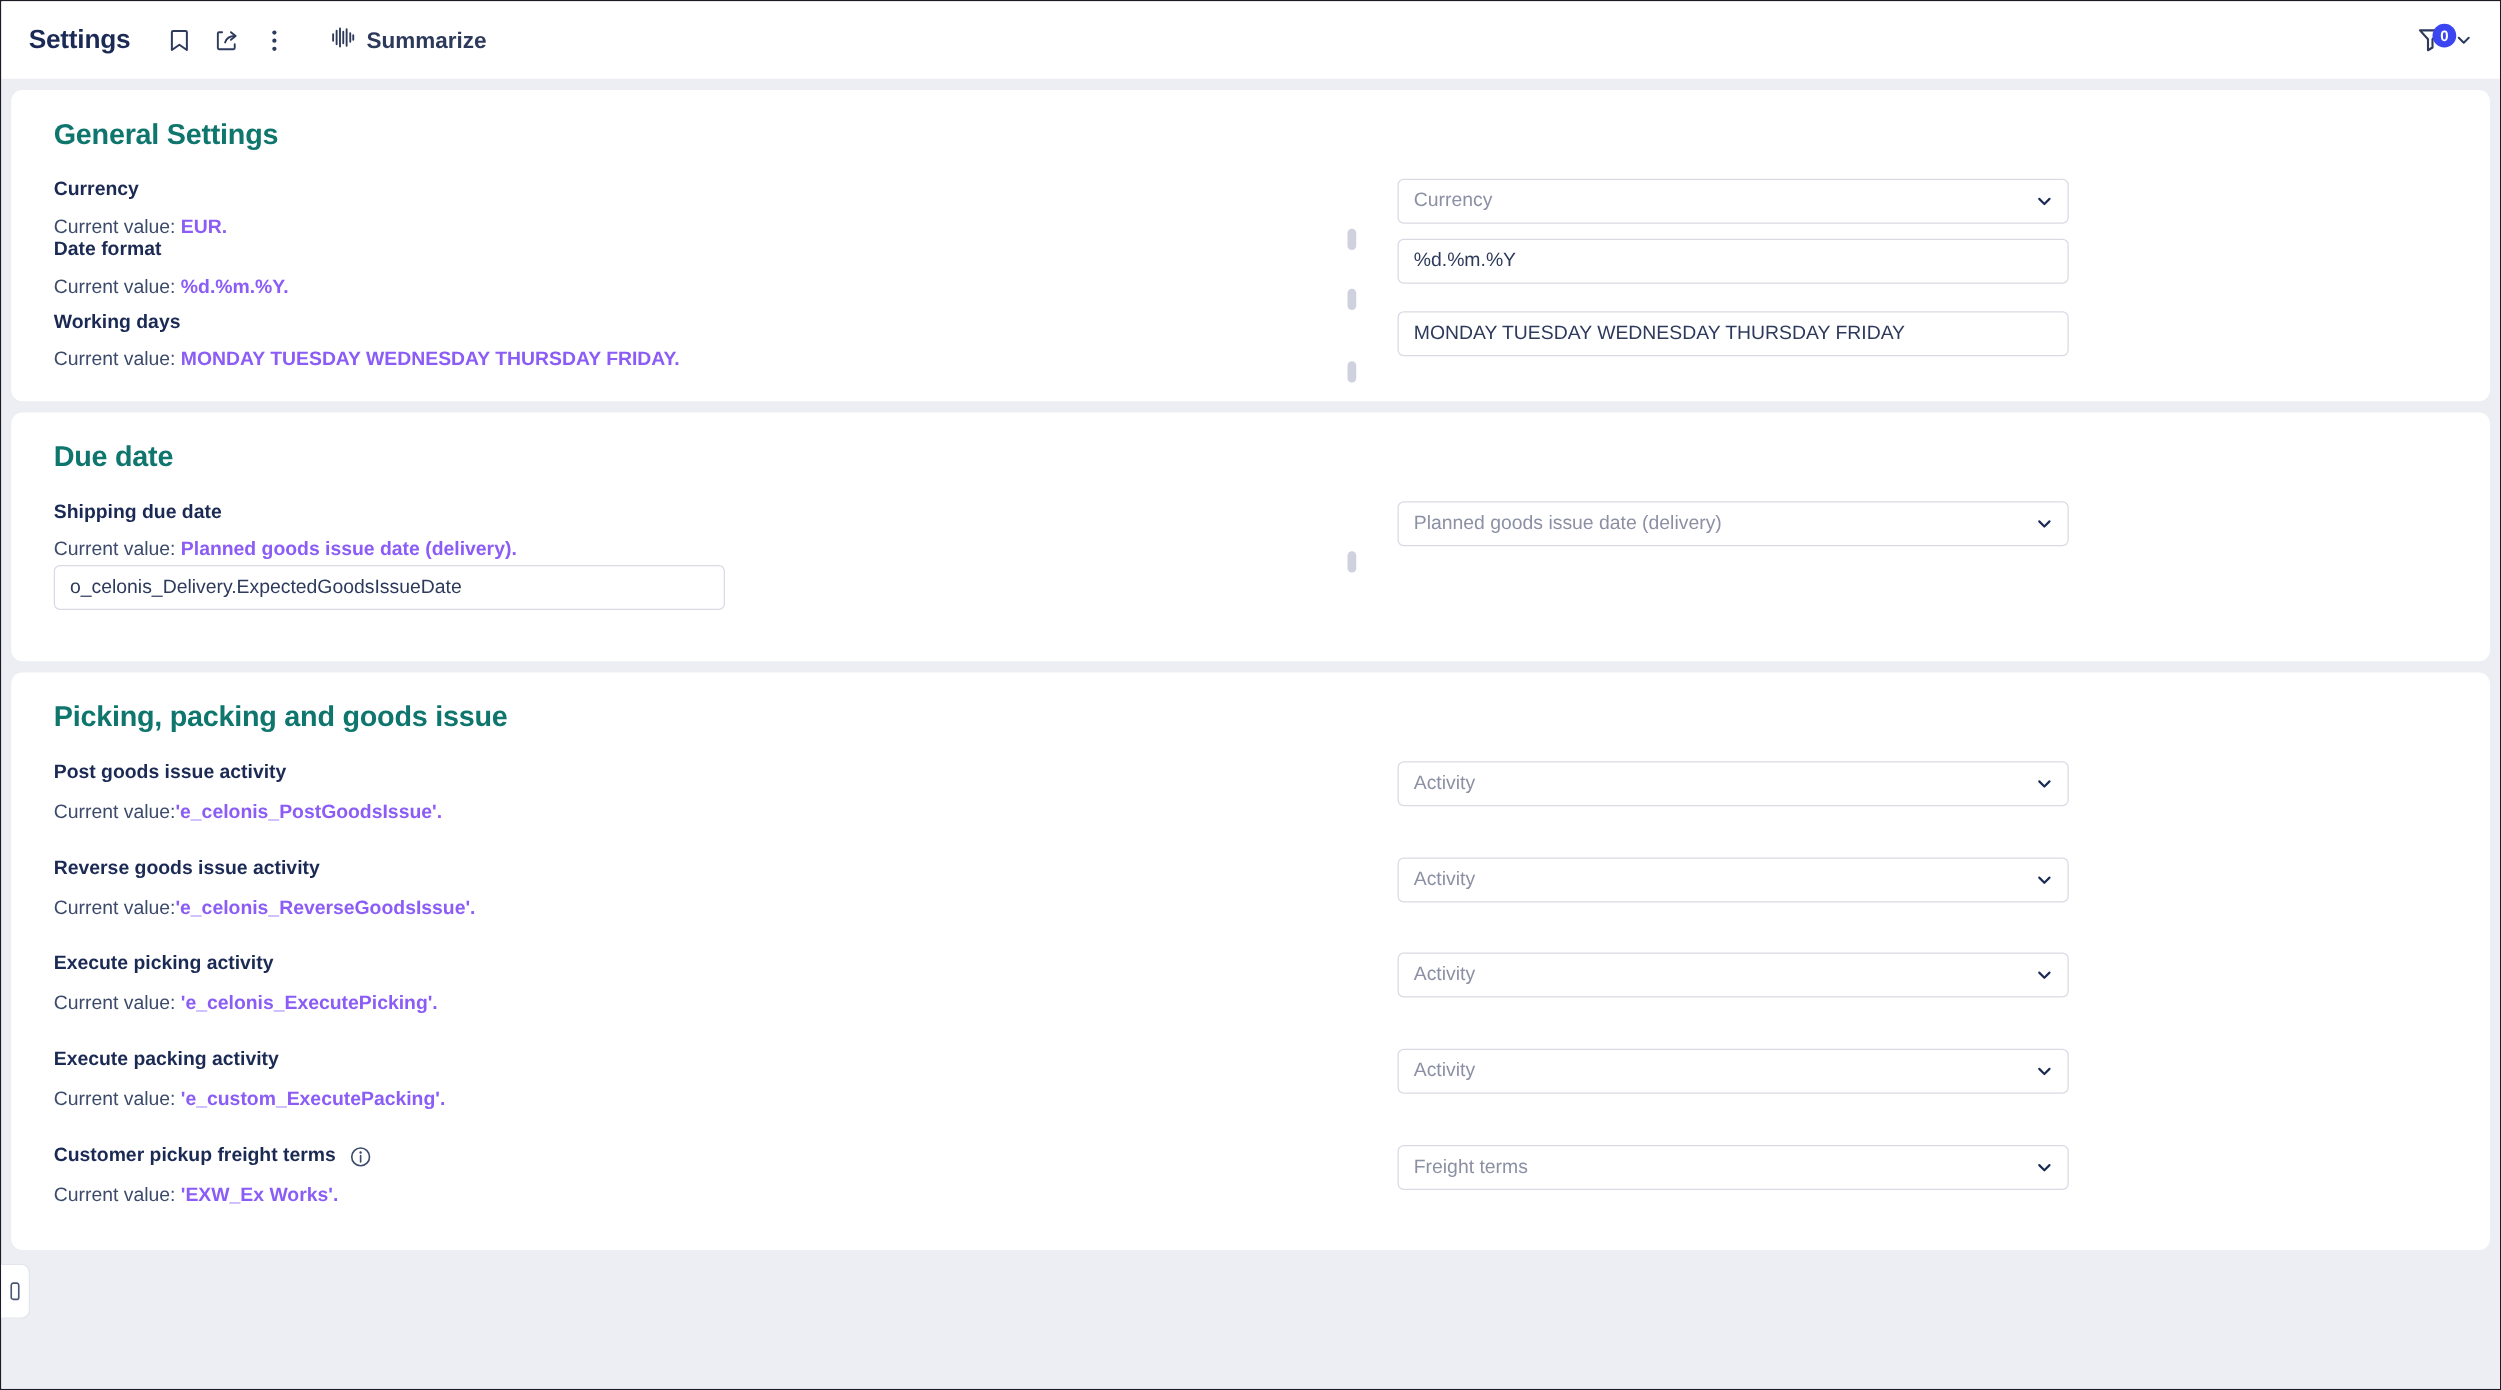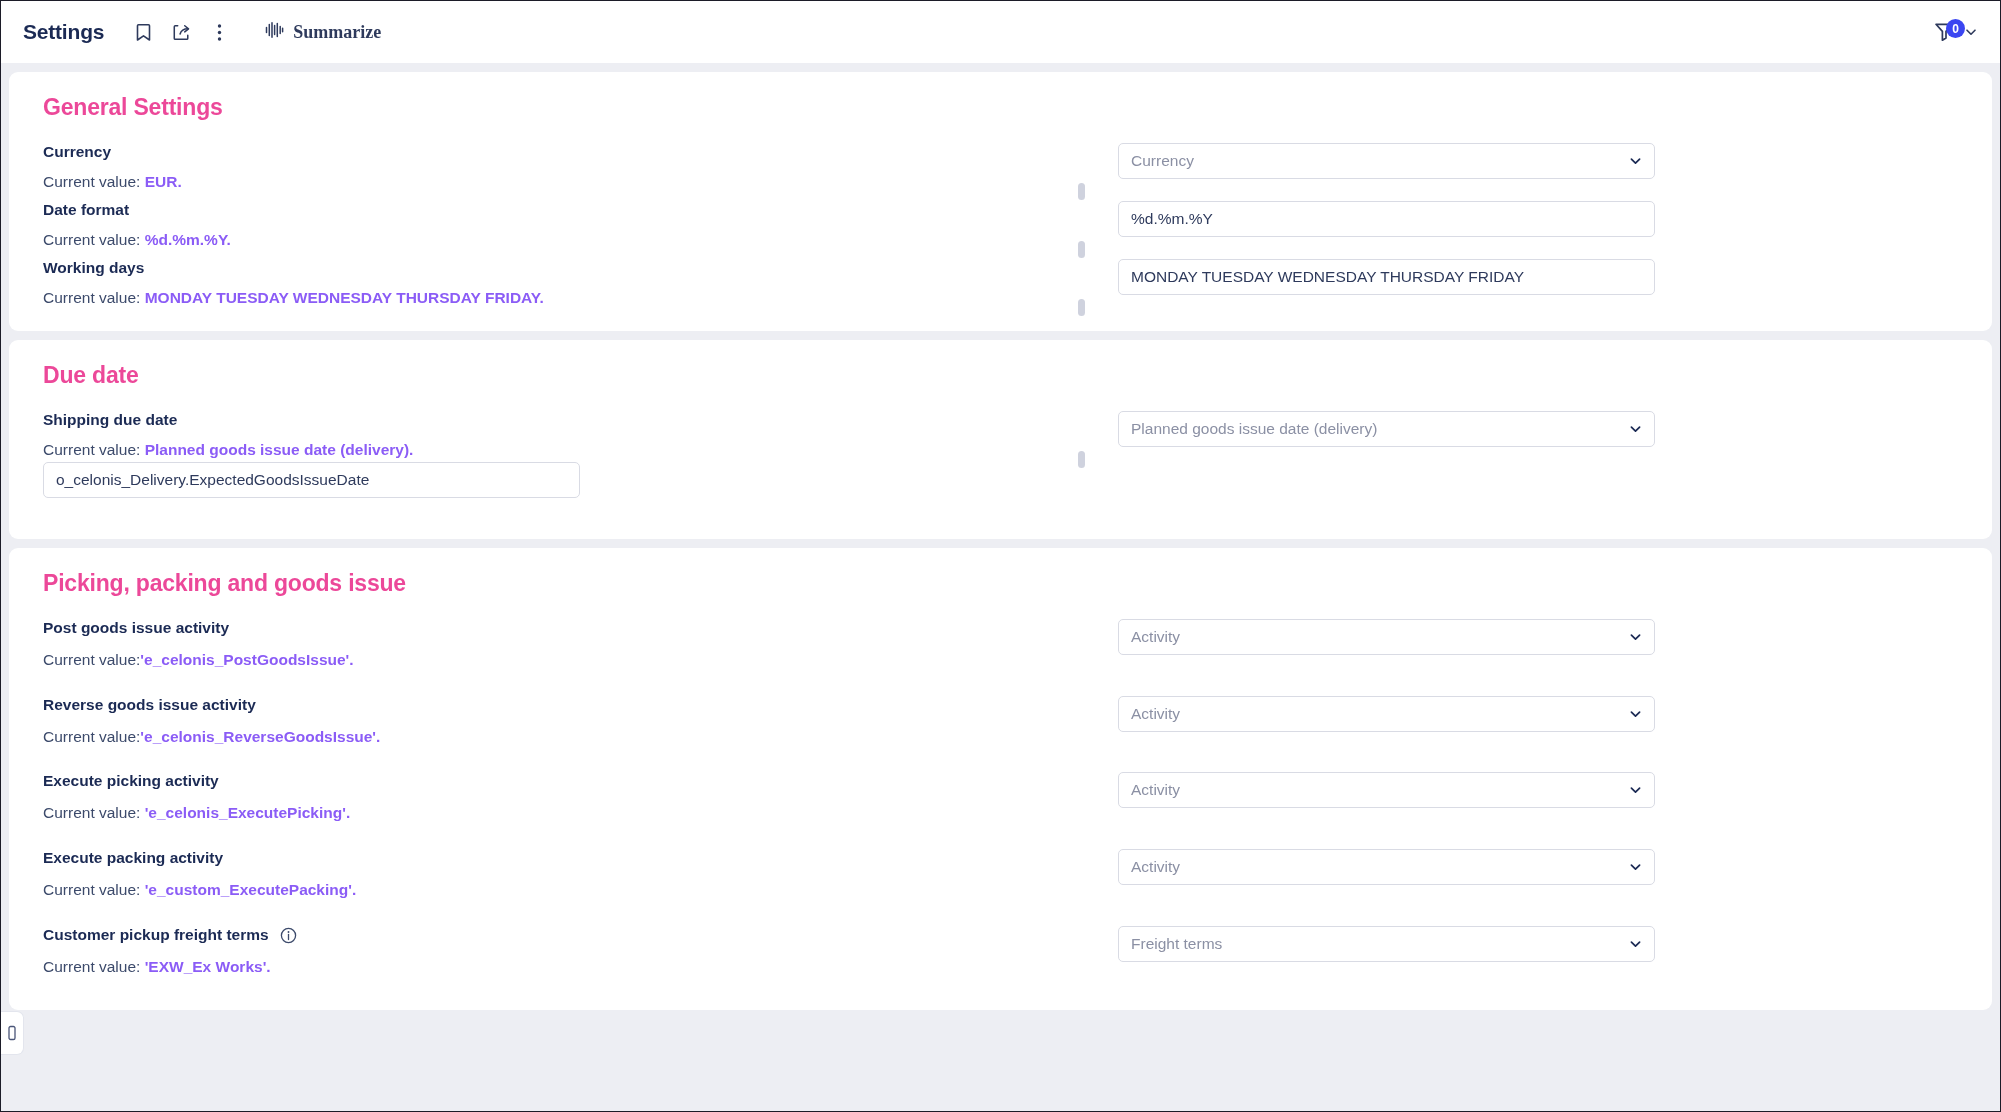--- a/index.html
+++ b/index.html
@@ -48,21 +48,20 @@
     border-radius: 4px;
   }
   .hdr-icon-btn svg { display: block; }
   .summarize-btn {
     display: flex;
     align-items: center;
     gap: 9px;
     margin-left: 16px;
     padding: 4px 6px;
     border-radius: 4px;
-    font-family: Liberation Serif, serif;
   }
   .summarize-label {
     font-size: 18px;
     font-weight: 600;
     color: #2e3a5c;
   }
   .header-right {
     position: absolute;
     right: 22px;
     top: 50%;
@@ -103,21 +102,21 @@
     border-radius: 9px;
     margin: 0 8px 9px 8px;
     padding: 22px 34px 24px 34px;
     position: relative;
   }
   .card.first { margin-top: 9px; }
 
   .section-title {
     font-size: 23px;
     font-weight: bold;
-    color: #ec4899;
+    color: #0f766e;
     letter-spacing: -0.2px;
     margin-bottom: 22px;
   }
 
   
   .row {
     position: relative;
     display: flex;
     align-items: flex-start;
     min-height: 40px;
@@ -264,21 +263,21 @@
         </svg>
       </div>
     </div>
   </div>
 
   <div class="canvas">
 
     <div class="card first">
       <div class="section-title">General Settings</div>
 
-      <div class="row" style="margin-bottom:10px;">
+      <div class="row" style="margin-bottom:0;">
         <div class="row-left">
           <div class="field-label">
             <span>Currency</span>
           </div>
           <div class="field-value" style="margin-top:12px;">
             <span>Current value: </span><b>EUR.</b>
           </div>
           <div class="grip" style="top:40px;"></div>
         </div>
         <div class="row-right">

